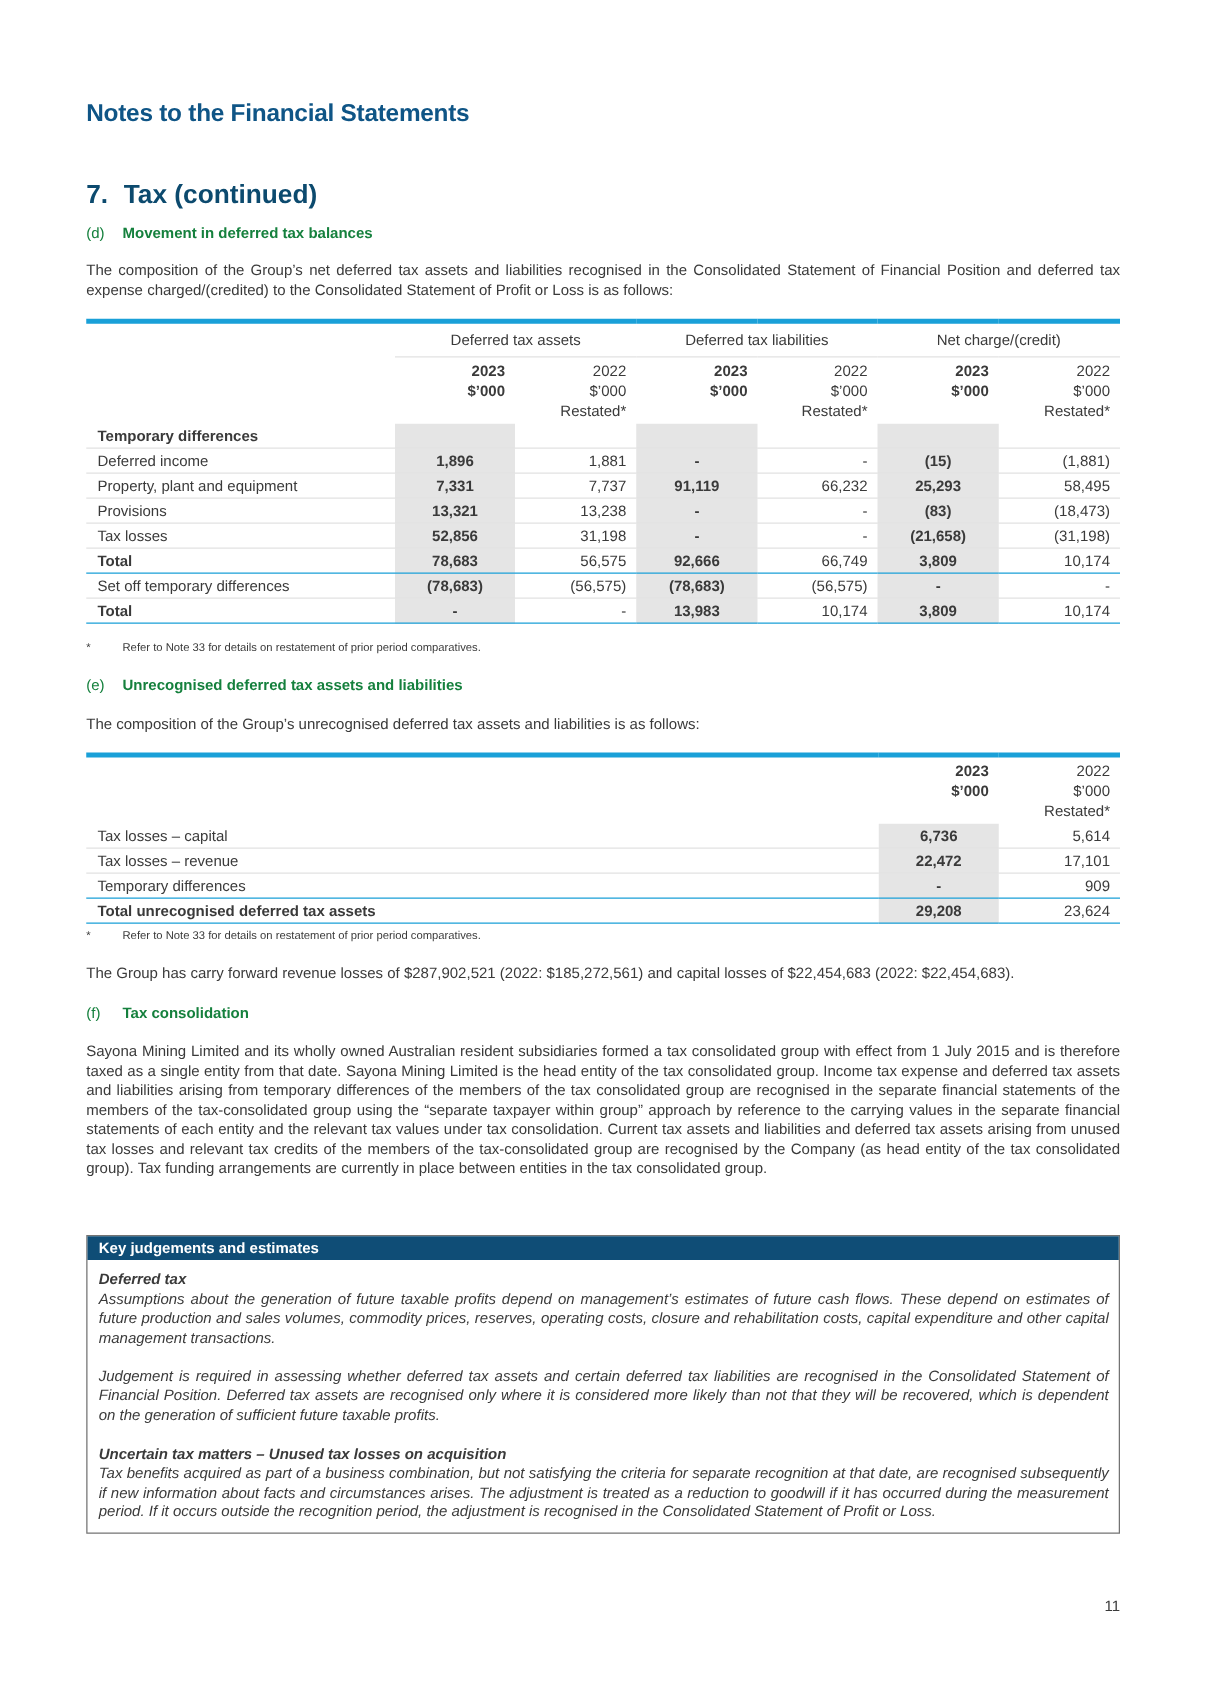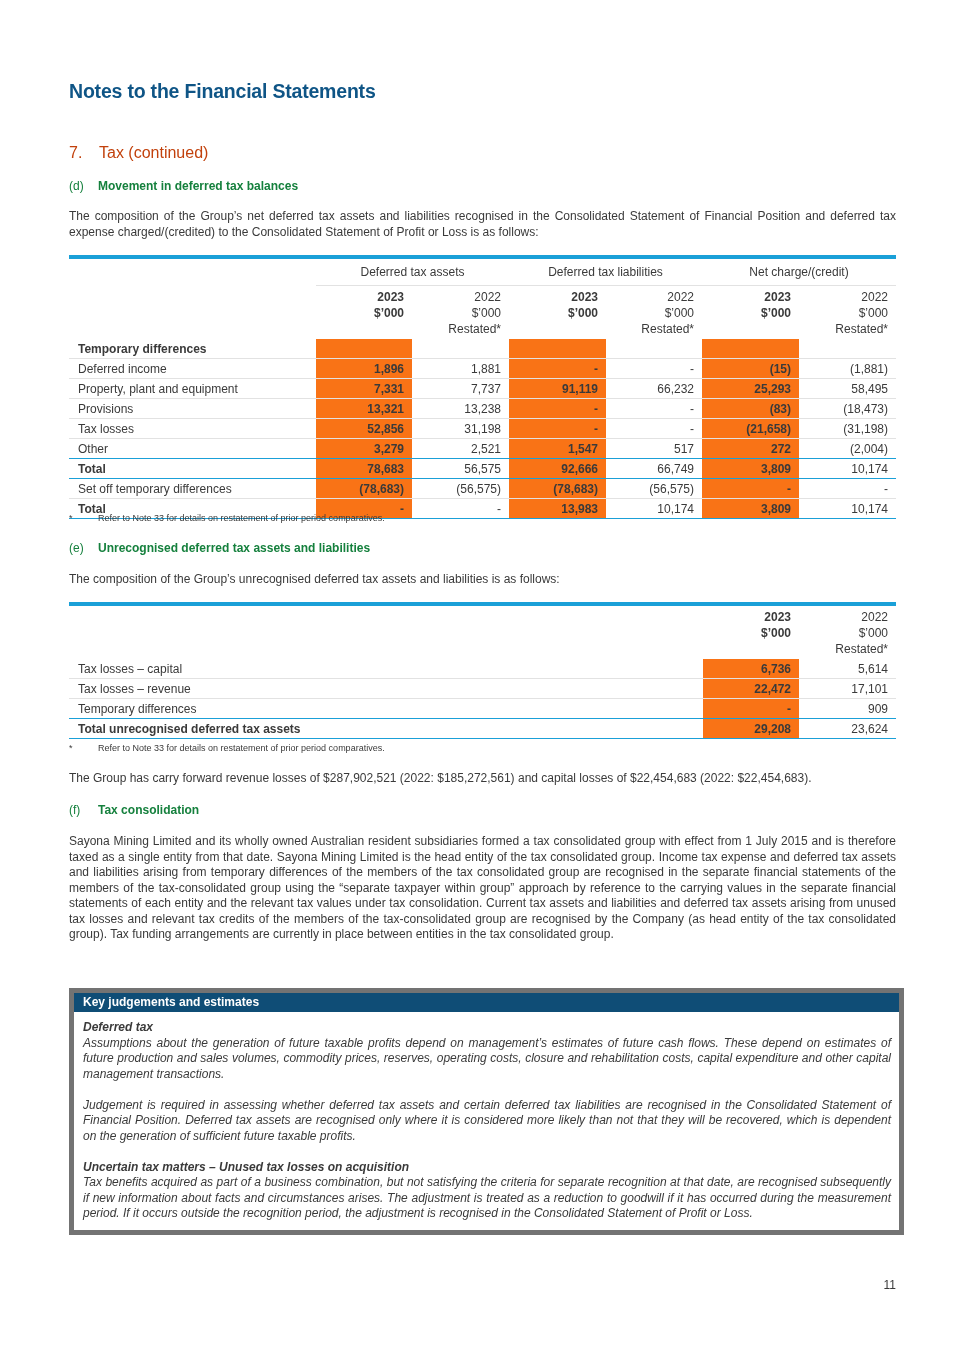--- a/index.html
+++ b/index.html
@@ -1,40 +1,40 @@
 <!DOCTYPE html>
 <html><head>
 <meta charset="utf-8">
 <style>
   html, body { margin: 0; padding: 0; background: #ffffff; }
   body { width: 965px; height: 1365px; position: relative; font-family: "Liberation Sans", sans-serif; color: #3a3a3a; }
   .page { position: absolute; left: 69px; top: 0; width: 827px; }
   .title { position: absolute; top: 80px; left: 0; font-size: 19.5px; font-weight: bold; color: #0f5586; letter-spacing: -0.2px; }
-  .h2 { position: absolute; top: 144px; left: 0; font-size: 16px; font-weight: normal; color: #c2410c; }
+  .h2 { position: absolute; top: 144px; left: 0; font-size: 21px; font-weight: bold; color: #0c4a6e; }
   .h2 .num { display: inline-block; width: 30px; }
   .h3 { position: absolute; left: 0; font-size: 12px; font-weight: bold; color: #15803d; }
   .h3 .lbl { display: inline-block; width: 29px; font-weight: normal; }
   .para { position: absolute; left: 0; width: 827px; font-size: 12px; line-height: 15.5px; color: #3a3a3a; text-align: justify; }
   .footnote { position: absolute; left: 0; font-size: 9px; color: #3a3a3a; }
   .footnote .star { display: inline-block; width: 29px; }
 
   table { border-collapse: collapse; position: absolute; left: 0; width: 827px; font-size: 12px; color: #3a3a3a; }
   .topbar { border-top: 4px solid #1aa0d8; }
   td, th { padding: 0 8px; height: 19px; font-weight: normal; }
   td.lab { text-align: left; padding-left: 9px; }
   td.n { text-align: right; }
-  td.hl { background: #f97316; }
+  td.hl { background: #e5e5e5; text-align: center; }
   td.b, th.b { font-weight: bold; }
   tr.sep td { border-bottom: 1px solid #e2e2e2; }
   tr.blue td { border-bottom: 1.5px solid #1aa0d8; }
   .grp th { font-weight: normal; text-align: center; height: 26px; border-bottom: 1px solid #e2e2e2; }
   .yr th { text-align: right; vertical-align: top; line-height: 16px; padding-top: 3px; padding-bottom: 2px; }
   .yr th.bold { font-weight: bold; }
 
-  .kbox { position: absolute; left: 0; top: 988px; width: 825px; border: 5px solid #737373; }
+  .kbox { position: absolute; left: 0; top: 988px; width: 825px; border: 1px solid #737373; }
   .khead { background: #0f4d76; color: #ffffff; font-weight: bold; font-size: 12px; height: 19px; line-height: 19px; padding-left: 9px; }
   .kbody { padding: 8px 8px 8px 9px; font-size: 12px; line-height: 15.5px; text-align: justify; font-style: italic; }
   .kbody .st { font-weight: bold; }
   .kbody p { margin: 0 0 15.5px 0; }
   .kbody p.last { margin-bottom: 0; }
   .pnum { position: absolute; right: 69px; top: 1278px; font-size: 12px; color: #3a3a3a; }
 </style>
 </head>
 <body>
 
@@ -117,29 +117,20 @@
         <tr class="sep">
           <td class="lab">Tax losses</td>
           <td class="n hl b">52,856</td>
           <td class="n">31,198</td>
           <td class="n hl b">-</td>
           <td class="n">-</td>
           <td class="n hl b">(21,658)</td>
           <td class="n">(31,198)</td>
         </tr>
         <tr class="blue">
-          <td class="lab">Other</td>
-          <td class="n hl b">3,279</td>
-          <td class="n">2,521</td>
-          <td class="n hl b">1,547</td>
-          <td class="n">517</td>
-          <td class="n hl b">272</td>
-          <td class="n">(2,004)</td>
-        </tr>
-        <tr class="blue">
           <td class="lab b">Total</td>
           <td class="n hl b">78,683</td>
           <td class="n">56,575</td>
           <td class="n hl b">92,666</td>
           <td class="n">66,749</td>
           <td class="n hl b">3,809</td>
           <td class="n">10,174</td>
         </tr>
         <tr class="sep">
           <td class="lab">Set off temporary differences</td>

